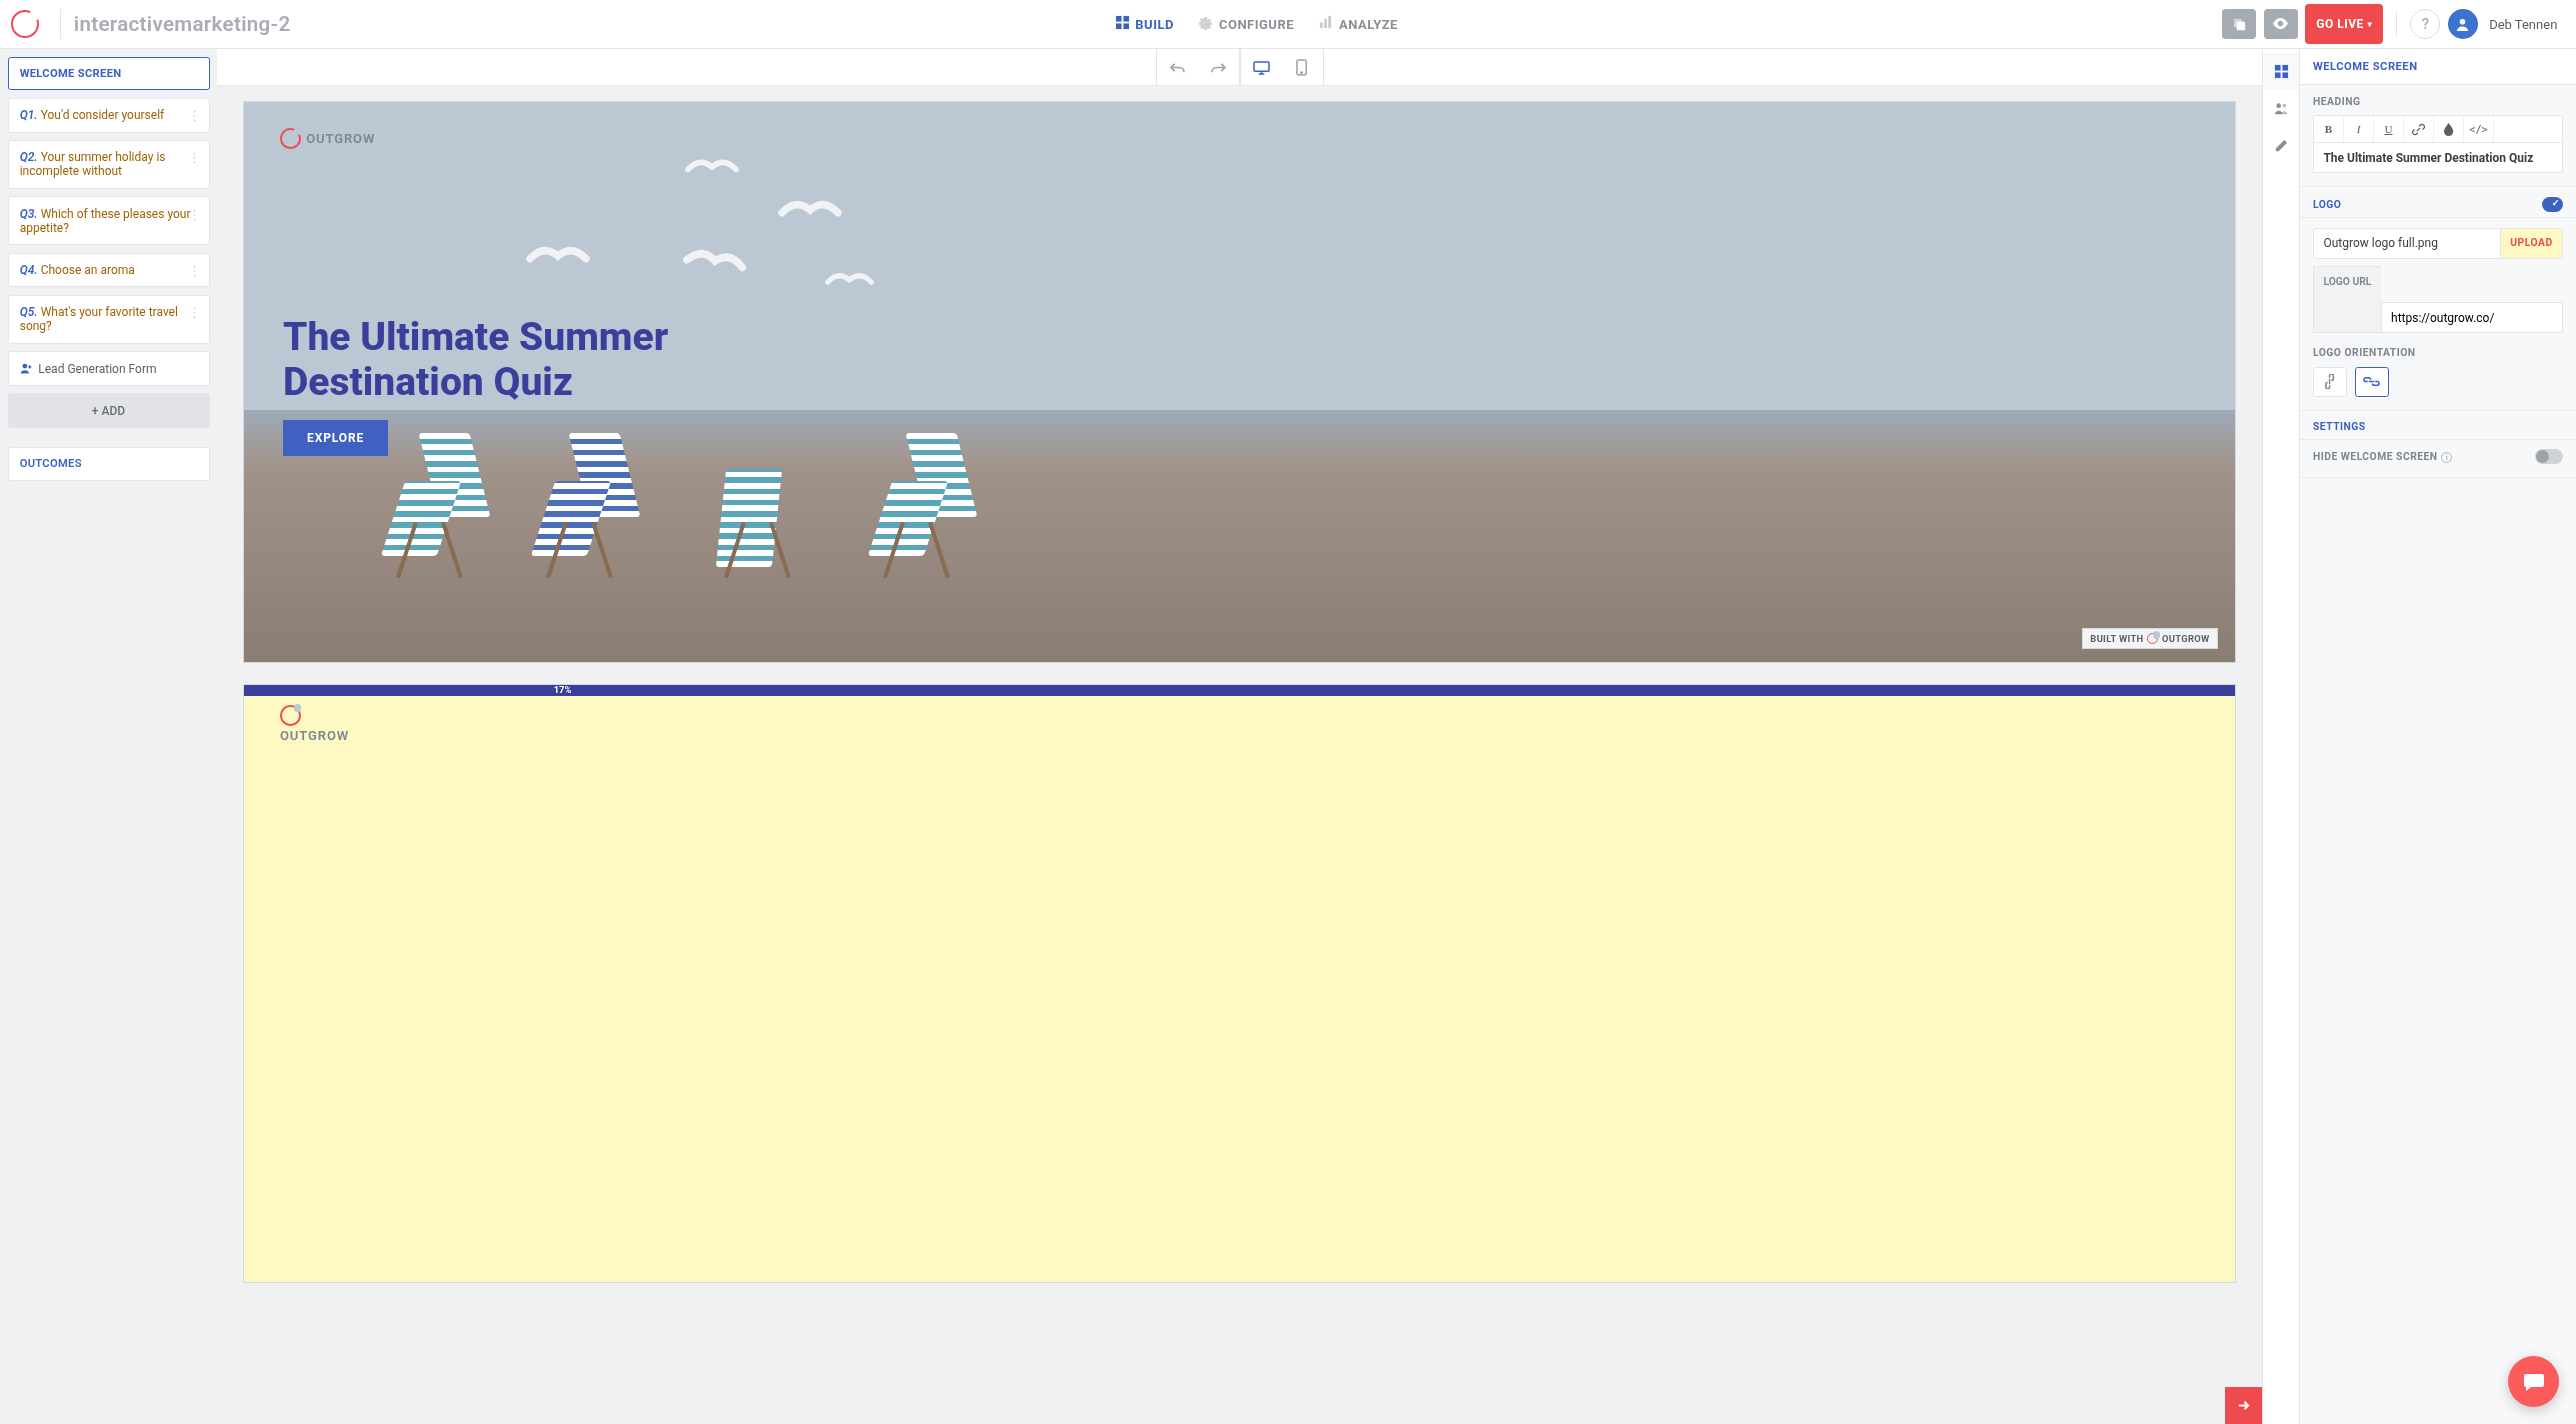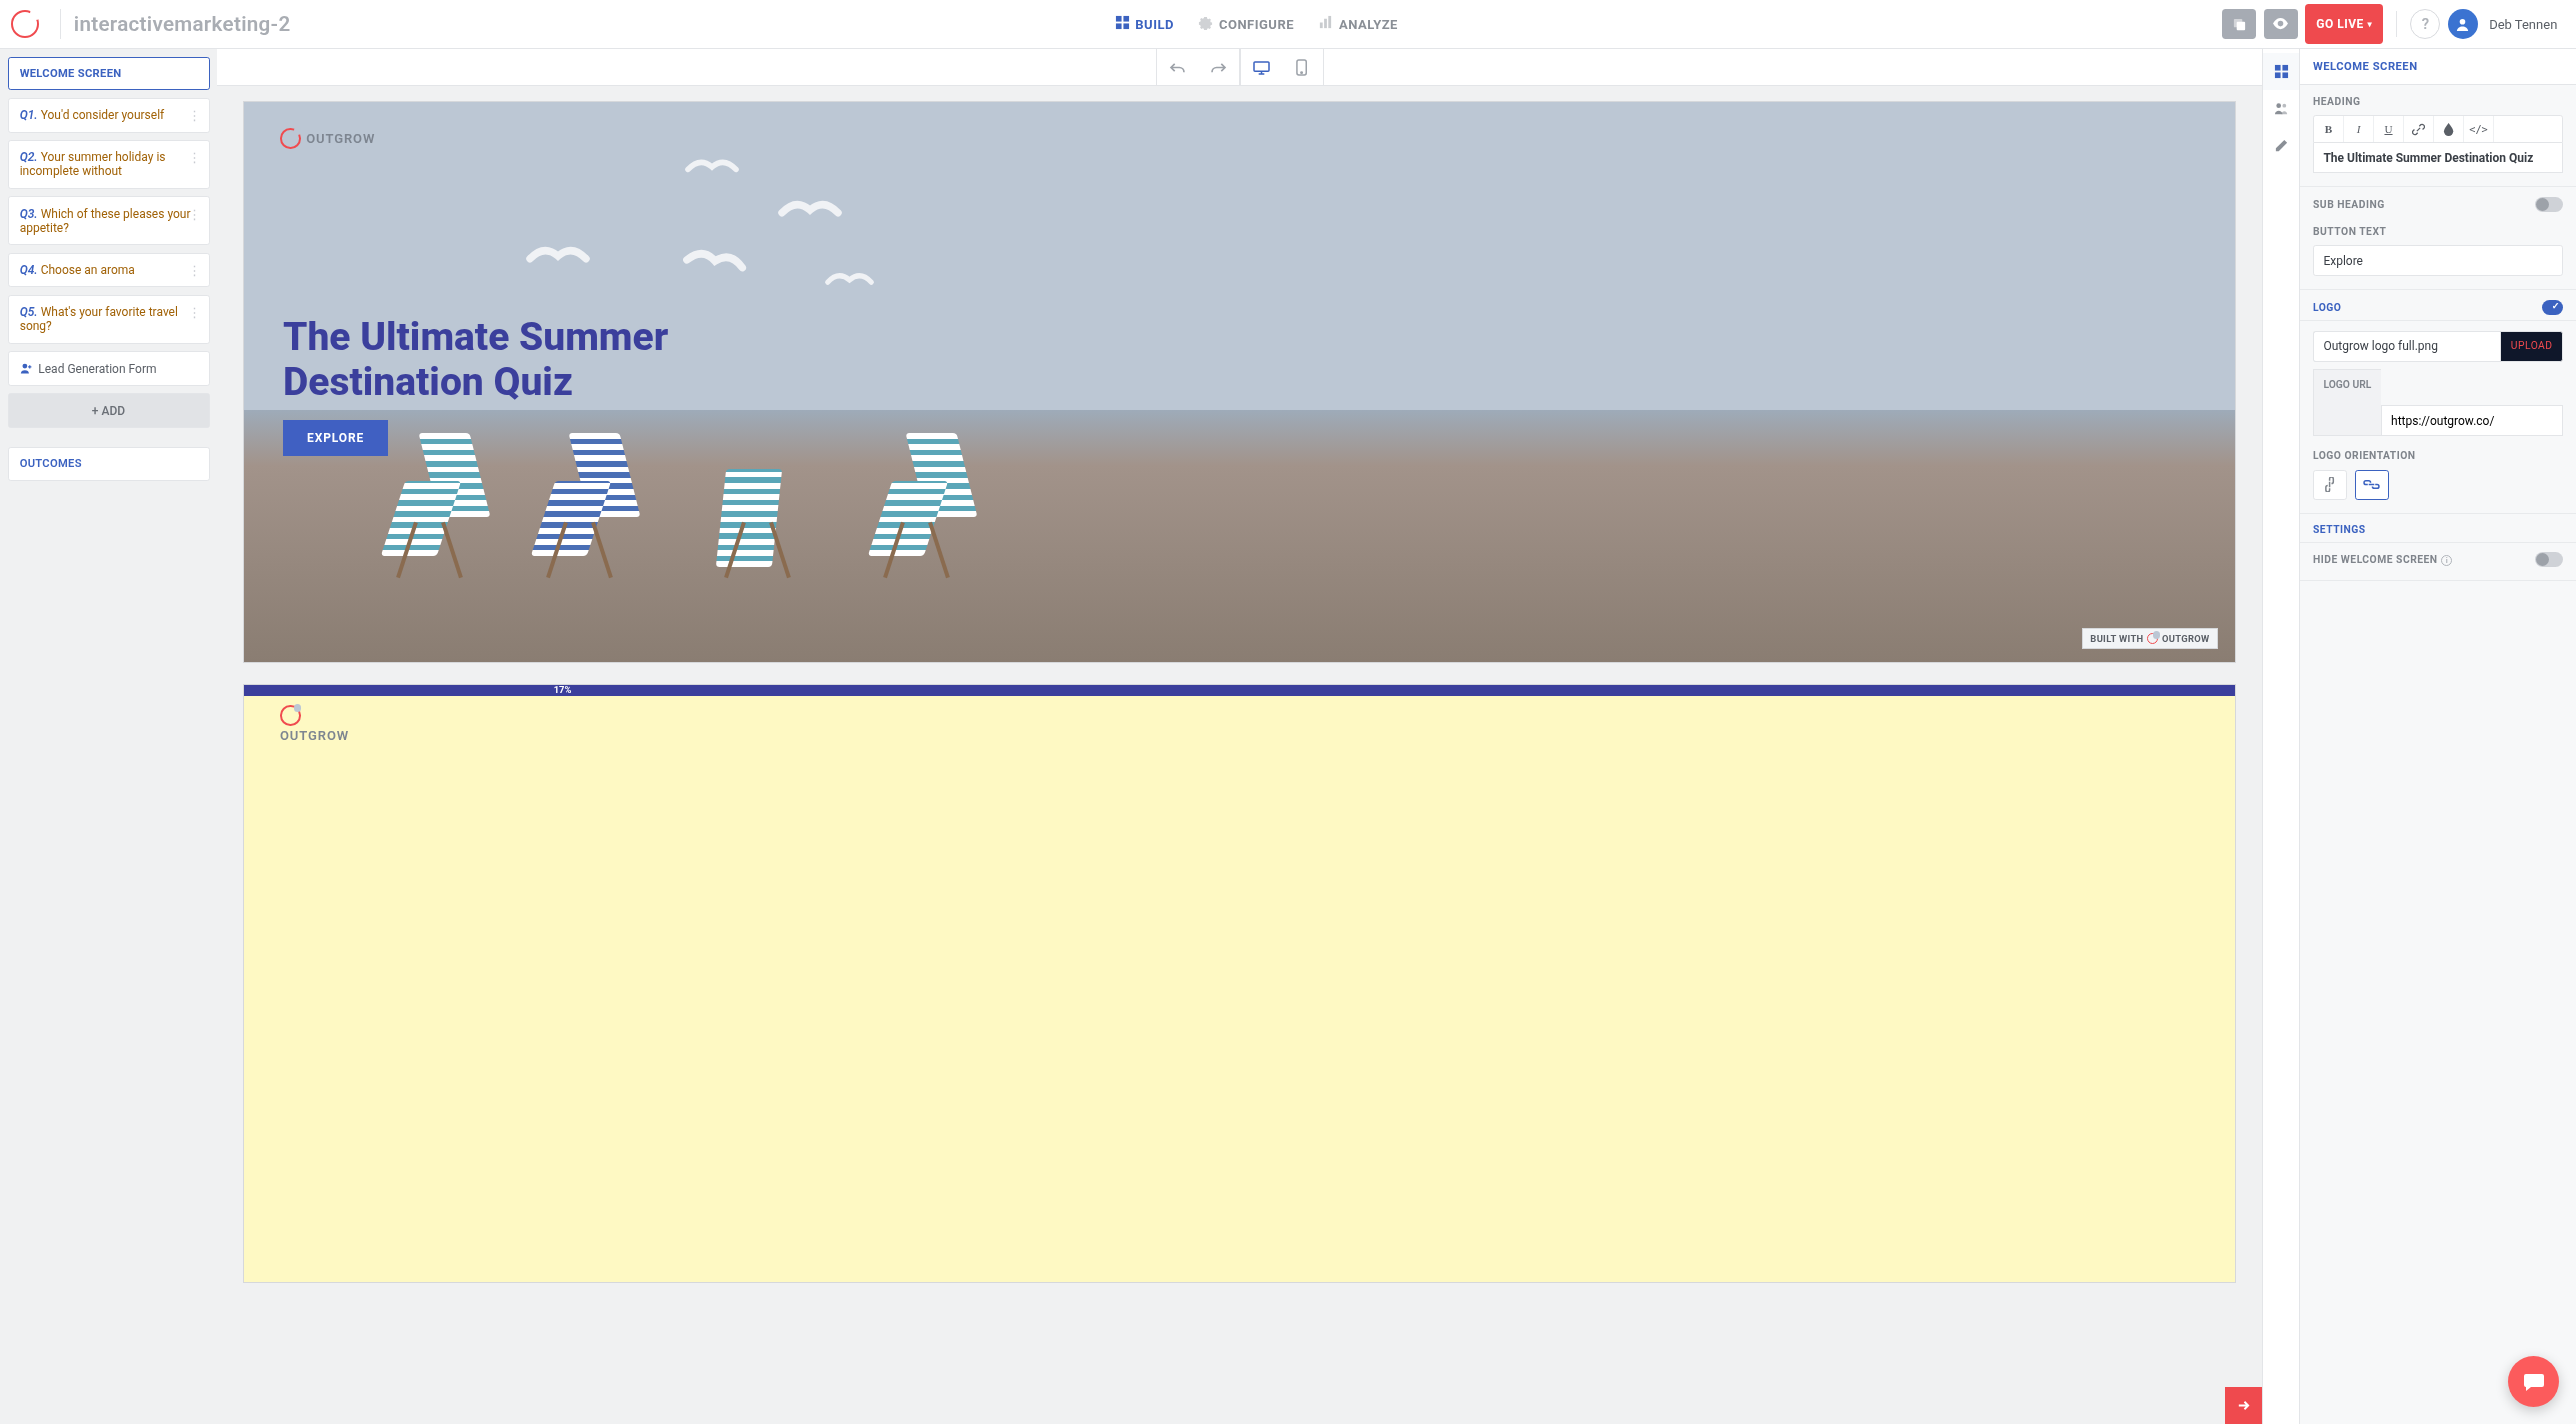--- a/index.html
+++ b/index.html
@@ -83,21 +83,21 @@
 .rt-toolbar { display:flex; border:0.9px solid #e3e5e8; border-radius:2.8px 2.8px 0 0; background:#fff; }
 .rt-btn { flex:0 0 auto; width:30px; height:26px; display:flex; align-items:center; justify-content:center; color:#5a5f66; border-right:0.9px solid #eef0f2; cursor:pointer; font-family:Georgia,serif; }
 .rt-input { width:100%; border:0.9px solid #e3e5e8; border-top:0; padding:7.5px 9.4px; font-size:12px; font-weight:700; color:#3a3f46; background:#fff; }
 .text-input { width:100%; border:0.9px solid #e3e5e8; border-radius:2.8px; padding:7.5px 9.4px; font-size:12px; color:#3a3f46; background:#fff; }
 .toggle { width:28px; height:15px; background:#cfd2d7; border-radius:9.4px; position:relative; cursor:pointer; }
 .toggle::after { content:""; position:absolute; width:13px; height:13px; background:#9da2a9; border-radius:50%; top:0.9px; left:0.9px; transition:.15s; }
 .check-pill { width:20.6px; height:15px; background:#3b62c0; border-radius:9.4px; position:relative; }
 .check-pill::after { content:"✓"; position:absolute; color:#fff; font-size:9.4px; right:2.8px; top:0; }
 .logo-row { display:flex; gap:0; }
 .logo-file { flex:1; border:0.9px solid #e3e5e8; border-right:0; border-radius:2.8px 0 0 2.8px; background:#fff; padding:7.5px 9.4px; font-size:12px; }
-.upload-btn { border:0.9px solid #e3e5e8; border-radius:0 2.8px 2.8px 0; background:#0f172a; padding:7.5px 9.4px; font-size:10.3px; font-weight:400; letter-spacing:0.5px; color:#ef4a4e; cursor:pointer; }
+.upload-btn { border:0.9px solid #e3e5e8; border-radius:0 2.8px 2.8px 0; background:#fef9c3; padding:7.5px 9.4px; font-size:10.3px; font-weight:700; letter-spacing:0.5px; color:#ef4a4e; cursor:pointer; }
 .url-row { display:flex; margin-top:7.5px; }
 .url-label { border:0.9px solid #e3e5e8; border-right:0; background:#f1f2f4; padding:7.5px 9.4px; font-size:10.3px; font-weight:600; color:#7f848b; }
 .url-input { flex:1; border:0.9px solid #e3e5e8; padding:7.5px 9.4px; font-size:12px; background:#fff;margin-top:36px; }
 .orient-row { display:flex; gap:7.5px; margin-top:5.6px; }
 .orient-btn { width:34px; height:30px; background:#fff; border:0.9px solid #e3e5e8; border-radius:2.8px; display:flex; align-items:center; justify-content:center; cursor:pointer; color:#7f848b; }
 .orient-btn.active { border-color:#3b62c0; color:#3b62c0; }
 .info-icon { display:inline-block; width:11.2px; height:11.2px; border:0.9px solid #b0b4ba; border-radius:50%; font-size:7.5px; line-height:9.4px; text-align:center; color:#b0b4ba; margin-left:3.7px; }
 
 
 .chat-fab { position:fixed; bottom:17px; right:17px; width:51px; height:51px; background:#fc5b5c; border-radius:50%; display:flex; align-items:center; justify-content:center; box-shadow:0 3.7px 13px rgba(0,0,0,.2); cursor:pointer; z-index:50; }
@@ -365,28 +365,20 @@
           <div class="rt-btn">
               <svg width="11.2" height="13" viewBox="0 0 12 14" fill="currentColor">
                 <path d="M6 0s5 6 5 9a5 5 0 01-10 0c0-3 5-9 5-9z"></path>
               </svg>
             </div>
           <div class="rt-btn" style="font-family:monospace;font-size:10.3px">&lt;/&gt;</div>
         </div>
         <input class="rt-input" value="The Ultimate Summer Destination Quiz" style="">
       </div>
 
-      <div class="sect">
-        <div class="sect-label">
-          <span>SUB HEADING</span>
-          <span class="toggle"></span>
-        </div>
-        <div class="sect-label" style="margin-top:13px">BUTTON TEXT</div>
-        <input class="text-input" value="Explore" style="">
-      </div>
 
       <div class="sect" style="padding-bottom:5.6px">
         <div class="sect-label blue" style="margin-bottom:0">
           <span>LOGO</span>
           <span class="check-pill"></span>
         </div>
       </div>
       <div class="sect">
         <div class="logo-row">
           <div class="logo-file">Outgrow logo full.png</div>

